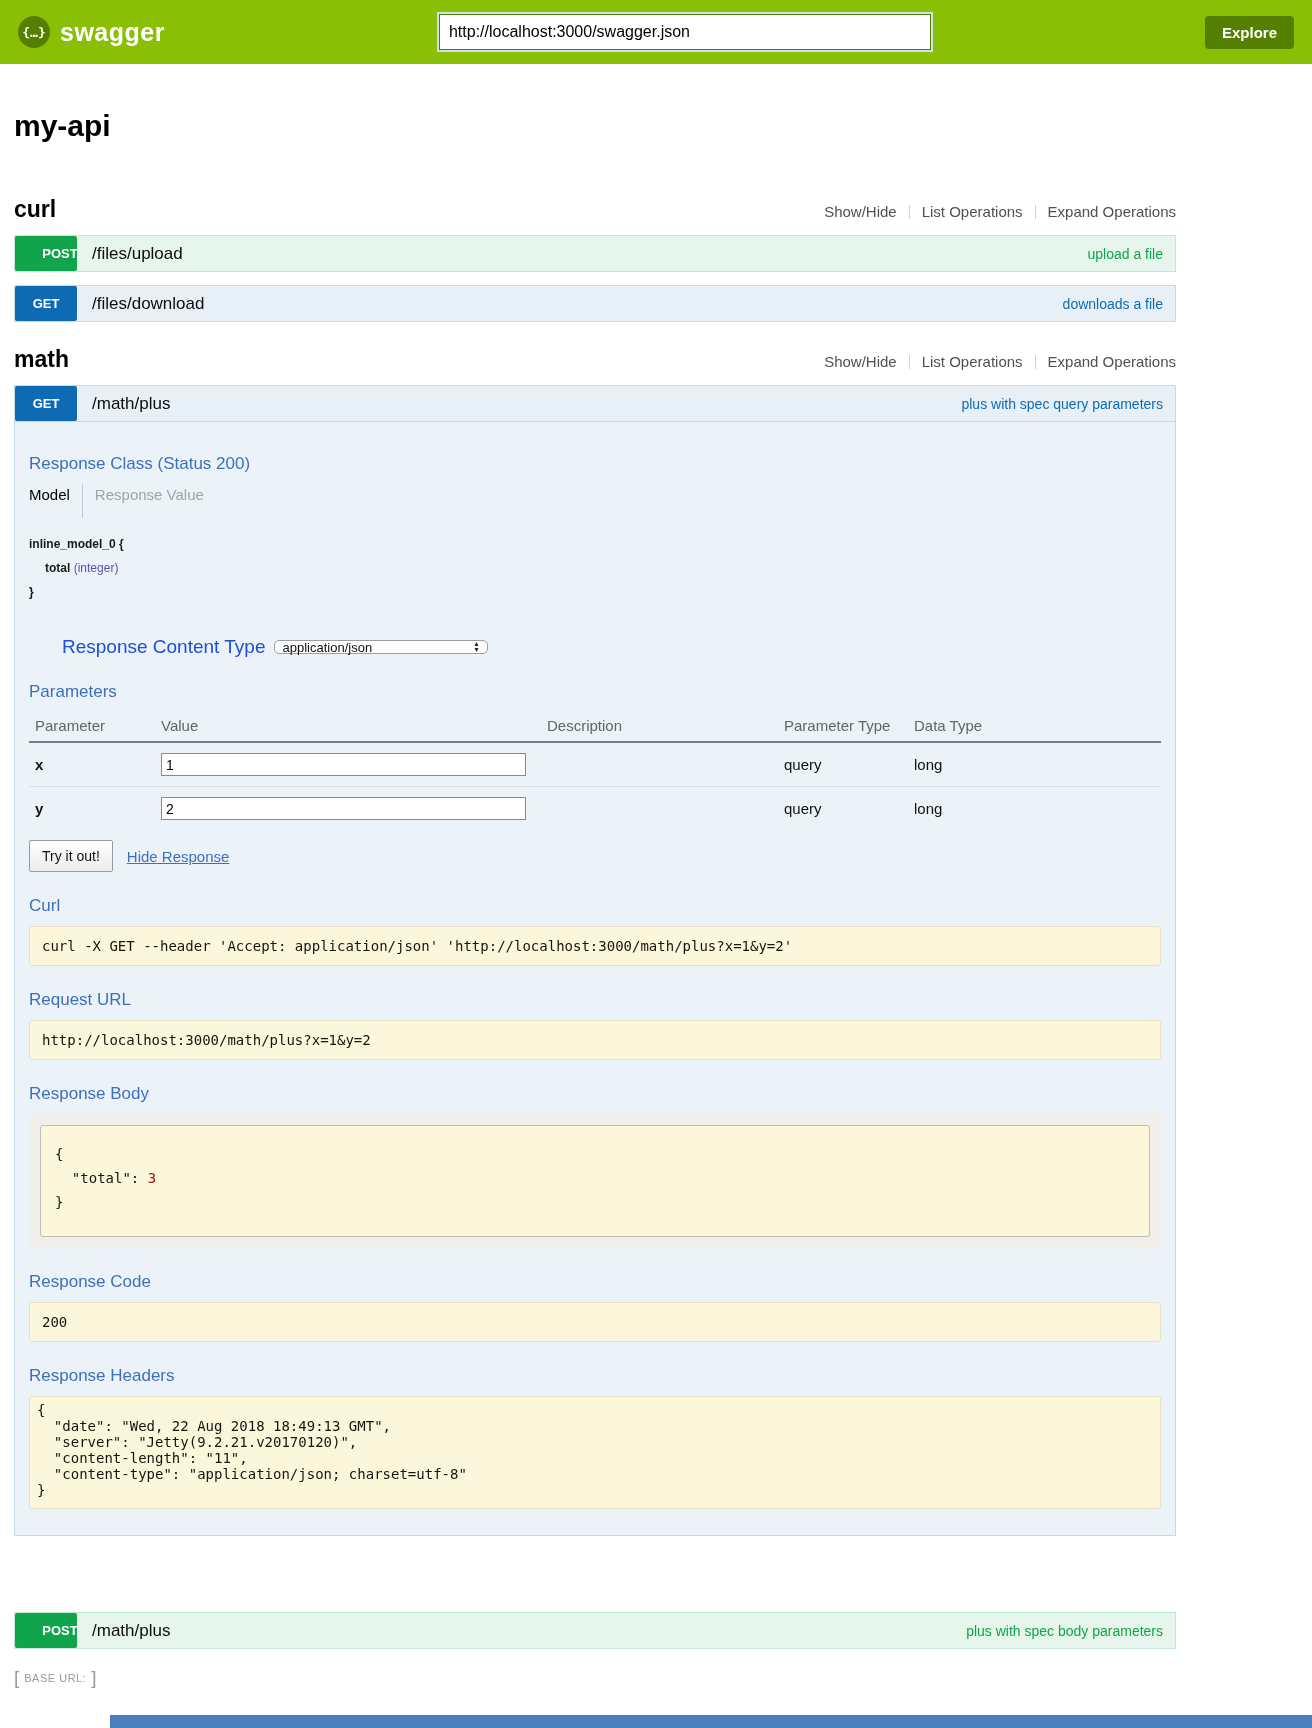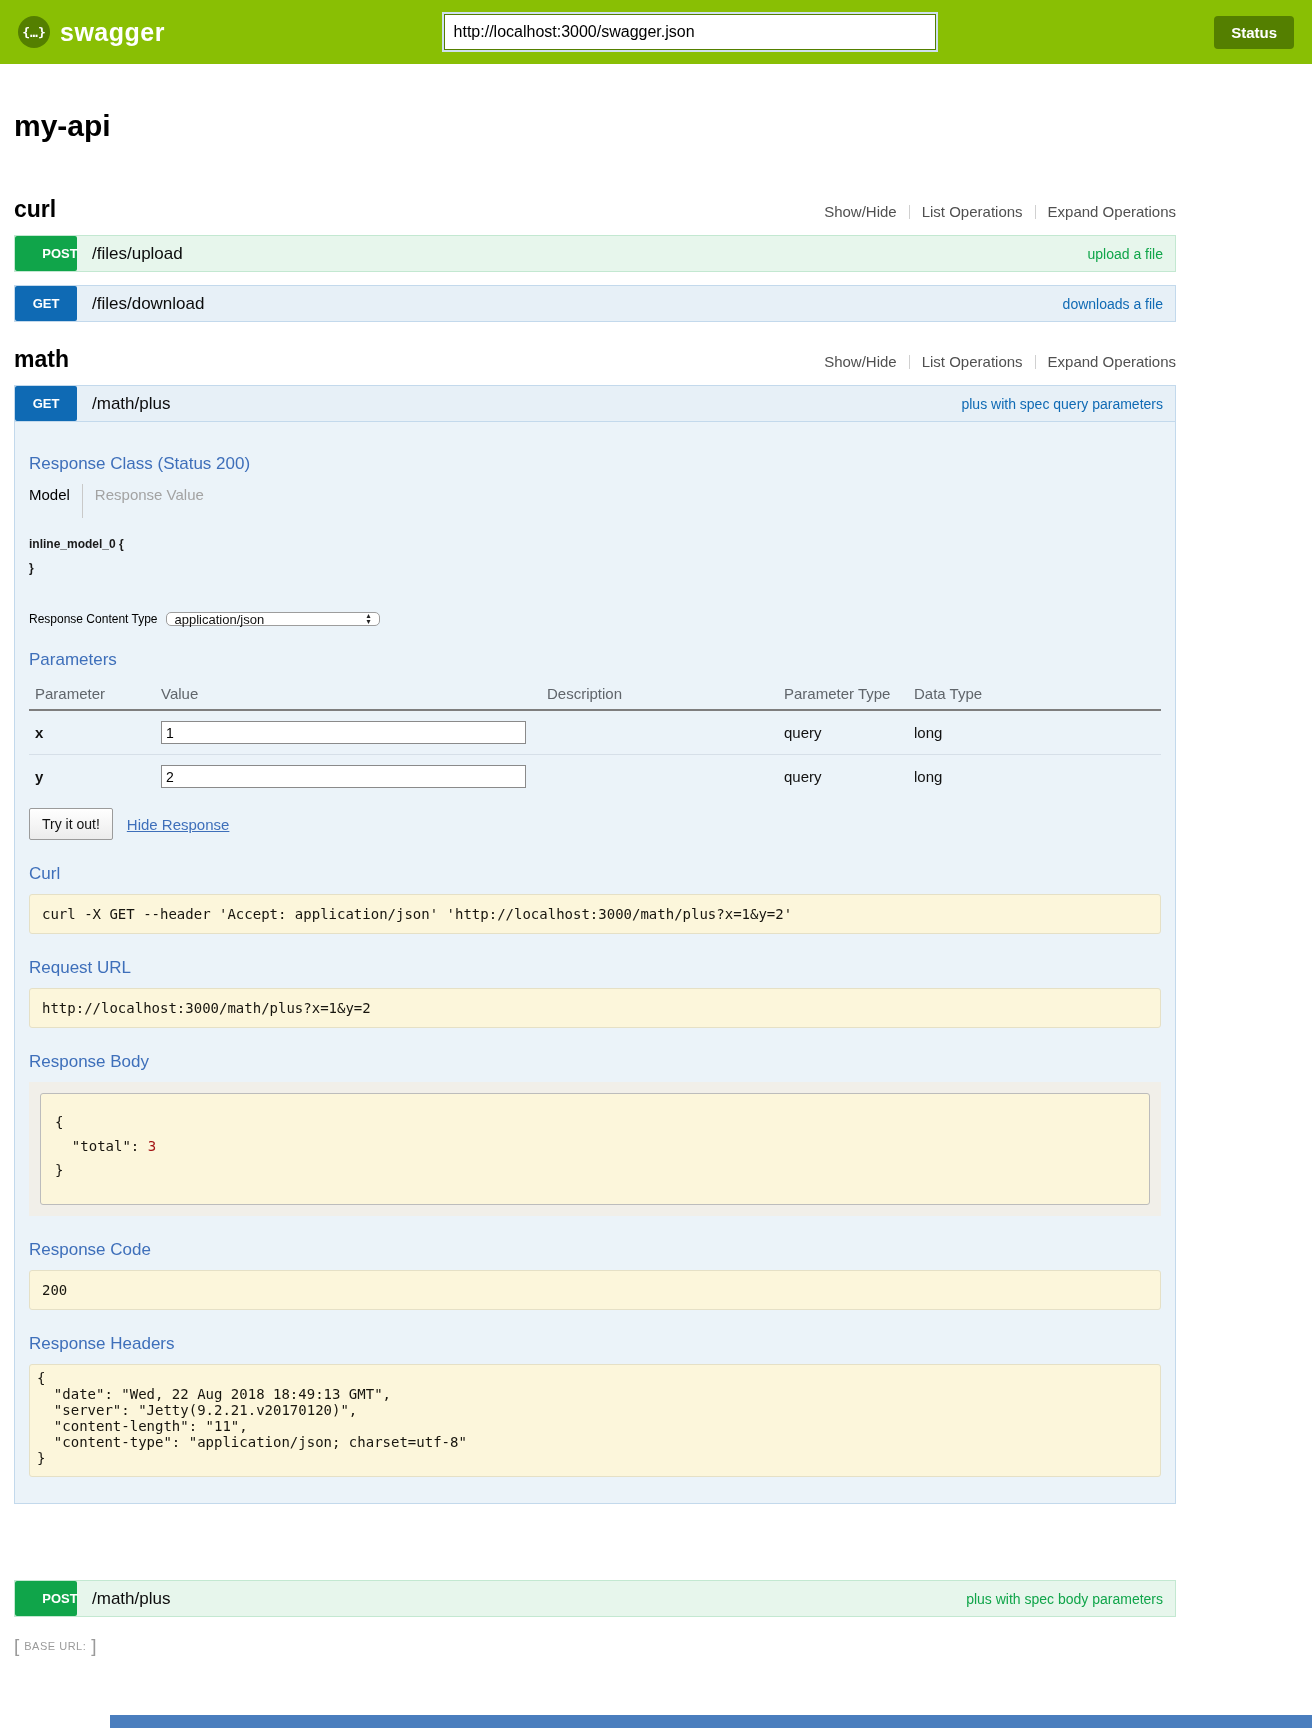--- a/index.html
+++ b/index.html
@@ -88,21 +88,21 @@
   .tab { text-decoration:none; padding:2px 0; }
   .tab.active { color:#000; }
   .tab.inactive { color:#a3a3a3; }
   .tab-divider { border-left:1px solid #c9c9c9; height:34px; margin:0 12px; }
   .signature { margin-top:14px; font-size:12px; color:#1a1a1a; }
   .signature .sig-line { font-weight:bold; line-height:24px; }
   .signature .sig-prop { padding-left:16px; line-height:24px; }
   .sig-prop-name { font-weight:bold; }
   .sig-prop-type { color:#5555aa; }
   .rct-row { display:flex; align-items:center; margin-top:32px; }
-  .rct-label { font-size:12px; color:#000000; margin-right:8px; }
+  .rct-label { font-size:19px; color:#1d4ed8; margin-right:8px;margin-left:33px; }
   .select {
     display:flex; align-items:center;
     background:#fff;
     border:1px solid #9d9d9d; border-radius:5px;
     height:14px; min-width:214px;
     padding:0 8px;
     font-size:13px;
     cursor:default;
   }
   .select-arrows {
@@ -171,21 +171,21 @@
 <body>
 
 <div class="topbar">
   <a class="brand">
     <span class="logo-circle">{…}</span>
     <span class="brand-name">swagger</span>
   </a>
   <div class="topbar-center">
     <input class="url-input" type="text" value="http://localhost:3000/swagger.json" style="">
   </div>
-  <button class="explore-btn">Status</button>
+  <button class="explore-btn">Explore</button>
 </div>
 
 <div class="wrap">
 
   <h1 class="api-title">my-api</h1>
 
   <div class="section-head">
     <a class="section-title">curl</a>
     <div class="section-controls">
       <a>Show/Hide</a>
@@ -235,20 +235,24 @@
       <h3 class="h-blue first">Response Class (Status 200)</h3>
 
       <div class="tabs">
         <a class="tab active">Model</a>
         <span class="tab-divider"></span>
         <a class="tab inactive">Response Value</a>
       </div>
 
       <div class="signature">
         <div class="sig-line">inline_model_0 {</div>
+        <div class="sig-prop">
+          <span class="sig-prop-name">total</span>
+          <span class="sig-prop-type">(integer)</span>
+        </div>
         <div class="sig-line">}</div>
       </div>
 
       <div class="rct-row">
         <span class="rct-label">Response Content Type</span>
         <div class="select">
           <span>application/json</span>
           <span class="select-arrows">
             <span>▴</span>
             <span>▾</span>

